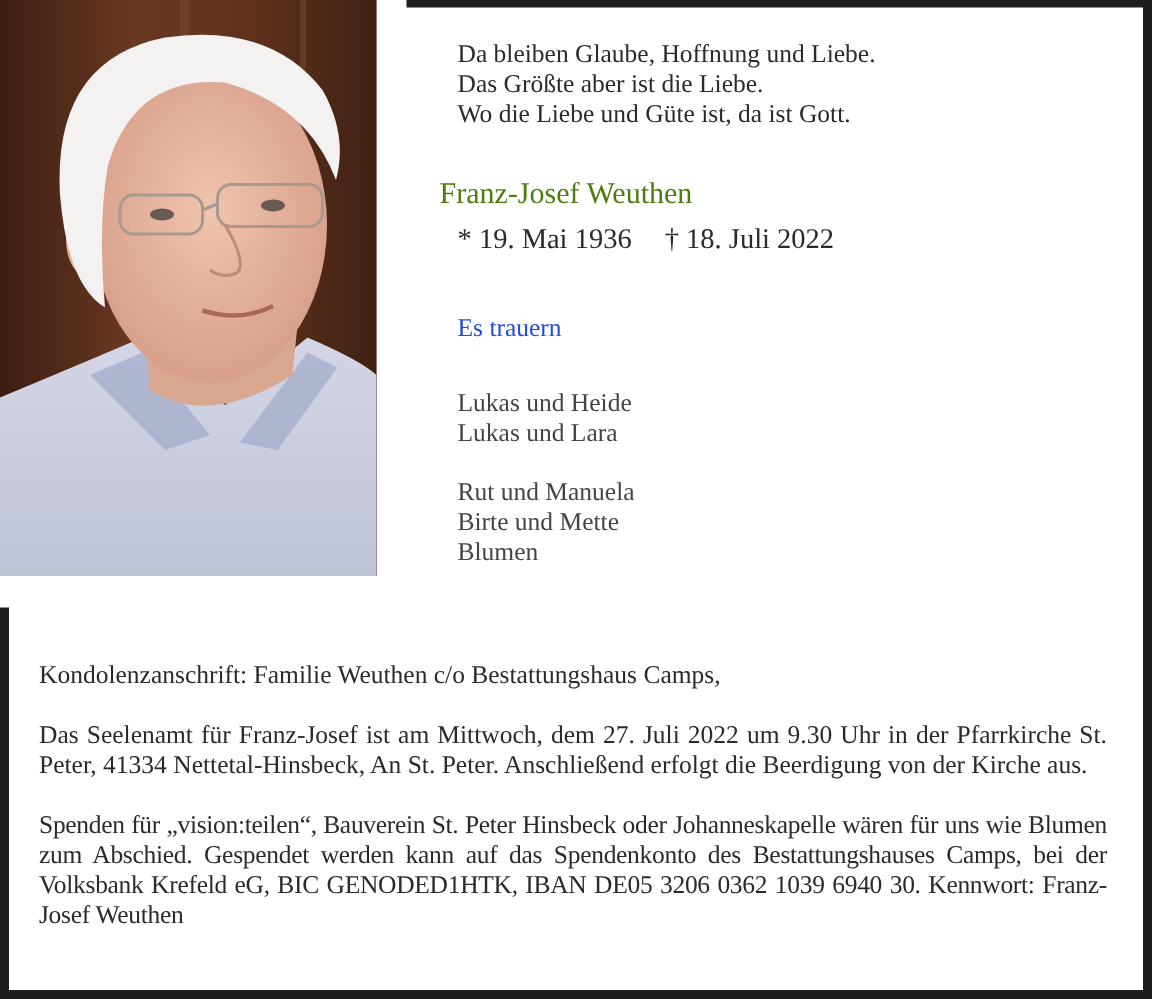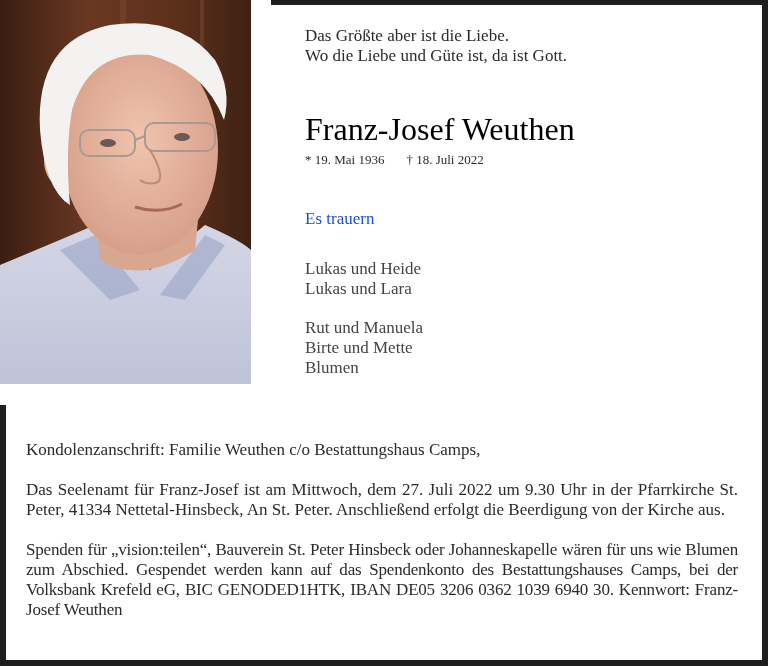--- a/index.html
+++ b/index.html
@@ -14,24 +14,24 @@
 
   
   .photo { position: absolute; left: 0; top: 0; width: 251px; height: 384px; overflow: hidden;
            background: linear-gradient(90deg, #3a1f14 0%, #5a2f1d 30%, #6b3a22 60%, #4a2818 100%); }
   .photo svg { display: block; }
 
   
   .verse { position: absolute; left: 305px; top: 26px; font-family: "Liberation Serif", serif;
            font-size: 17px; line-height: 20px; color: #2a2a2a; }
   .verse div { white-space: nowrap; }
-  .name { position: absolute; left: 305px; top: 110px; font-family: "Liberation Serif", serif;
-          font-size: 32px; line-height: 38px; color: #000000; white-space: nowrap; }
+  .name { position: absolute; left: 293px; top: 110px; font-family: "Liberation Serif", serif;
+          font-size: 20px; line-height: 38px; color: #4d7c0f; white-space: nowrap; }
   .dates { position: absolute; left: 305px; top: 150px; font-family: "Liberation Serif", serif;
-           font-size: 13px; line-height: 20px; color: #2a2a2a; white-space: nowrap; }
+           font-size: 19px; line-height: 20px; color: #2a2a2a; white-space: nowrap; }
   .dates .death { margin-left: 22px; }
   .mourn-intro { position: absolute; left: 305px; top: 209px; font-family: "Liberation Serif", serif;
                  font-size: 17px; line-height: 20px; color: #1d4ed8; }
   .mourners { position: absolute; left: 305px; top: 259px; font-family: "Liberation Serif", serif;
               font-size: 17px; line-height: 20px; color: #444; }
   .mourners .group { margin-bottom: 19px; }
   .mourners .group div { white-space: nowrap; }
 
   
   .bottom { position: absolute; left: 26px; top: 440px; width: 712px; font-family: "Liberation Serif", serif;
@@ -89,20 +89,21 @@
     <ellipse cx="108" cy="143" rx="8" ry="4" fill="#6a5a55"></ellipse>
     <ellipse cx="182" cy="137" rx="8" ry="4" fill="#6a5a55"></ellipse>
 
     <path d="M150 150 Q165 175 158 182 Q148 186 140 180" fill="none" stroke="#c08a74" stroke-width="2"></path>
 
     <path d="M135 207 Q160 215 182 204" fill="none" stroke="#a8685a" stroke-width="3"></path>
   </svg>
 </div>
 
 <div class="verse">
+  <div>Da bleiben Glaube, Hoffnung und Liebe.</div>
   <div>Das Größte aber ist die Liebe.</div>
   <div>Wo die Liebe und Güte ist, da ist Gott.</div>
 </div>
 
 <div class="name">Franz-Josef Weuthen</div>
 
 <div class="dates">
   <span>* 19. Mai 1936</span><span class="death">† 18. Juli 2022</span>
 </div>
 

